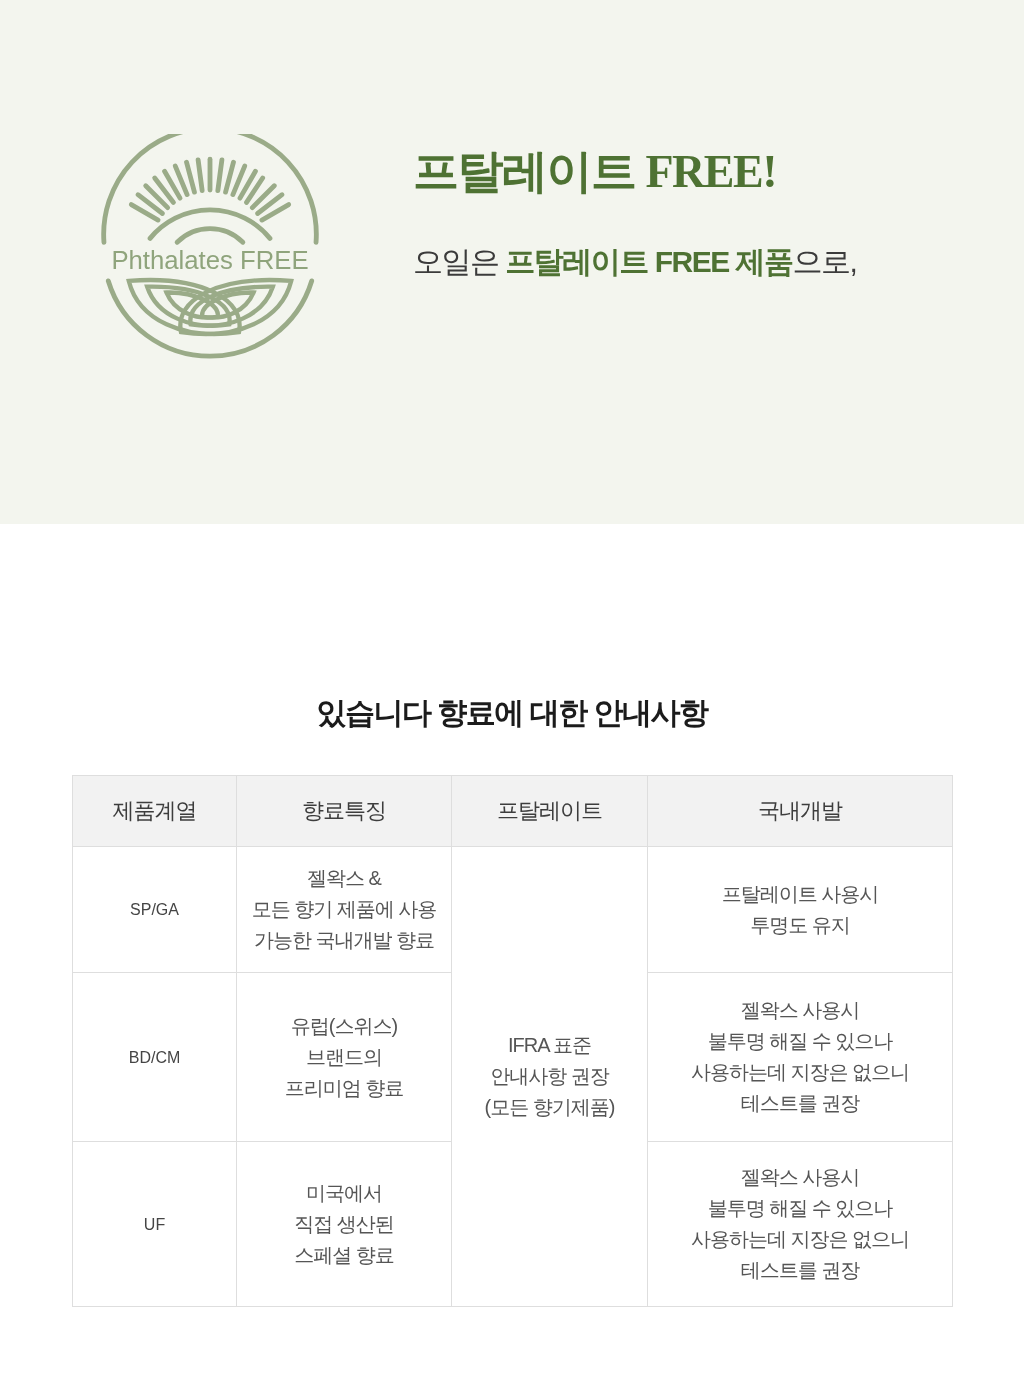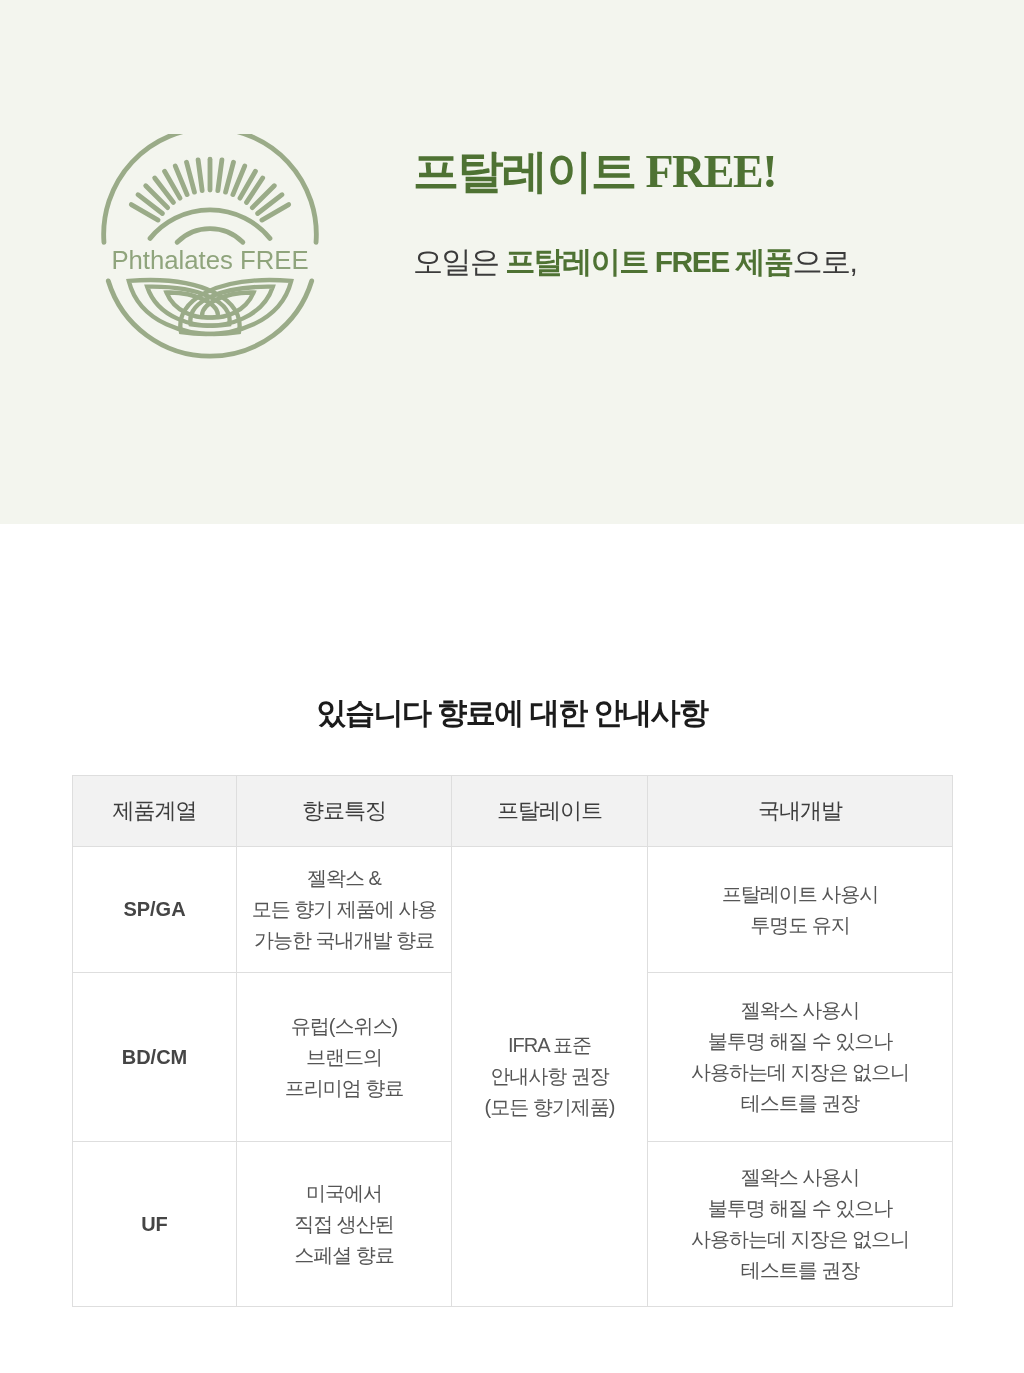--- a/index.html
+++ b/index.html
@@ -23,21 +23,21 @@
   .info-title { margin-top: 169px; text-align: center; font-size: 30px;
                 font-weight: 700; color: #1b1b1b; letter-spacing: -1.5px; }
   table.info-table { margin: 41px 0 0 72px; width: 880px;
                      border-collapse: collapse; table-layout: fixed; }
   .info-table th, .info-table td { border: 1px solid #dedede; text-align: center;
                      vertical-align: middle; }
   .info-table th { height: 71px; background: #f2f2f2; font-size: 22px;
                    font-weight: 500; color: #3d3d3d; letter-spacing: -1px; }
   .info-table td { font-size: 20px; color: #555555; letter-spacing: -1px;
                    line-height: 31px; white-space: pre-line; background: #ffffff; }
-  .info-table td.code { font-size: 20px; color: #454545; letter-spacing: 0; font-weight: bold; }
+  .info-table td.code { font-size: 16px; color: #454545; letter-spacing: 0; }
   tr.r1 { height: 126px; } tr.r2 { height: 169px; } tr.r3 { height: 165px; }
 </style>
 </head>
 <body>
 
 <div class="page">
 
   <section class="hero">
 
     <div class="badge">

